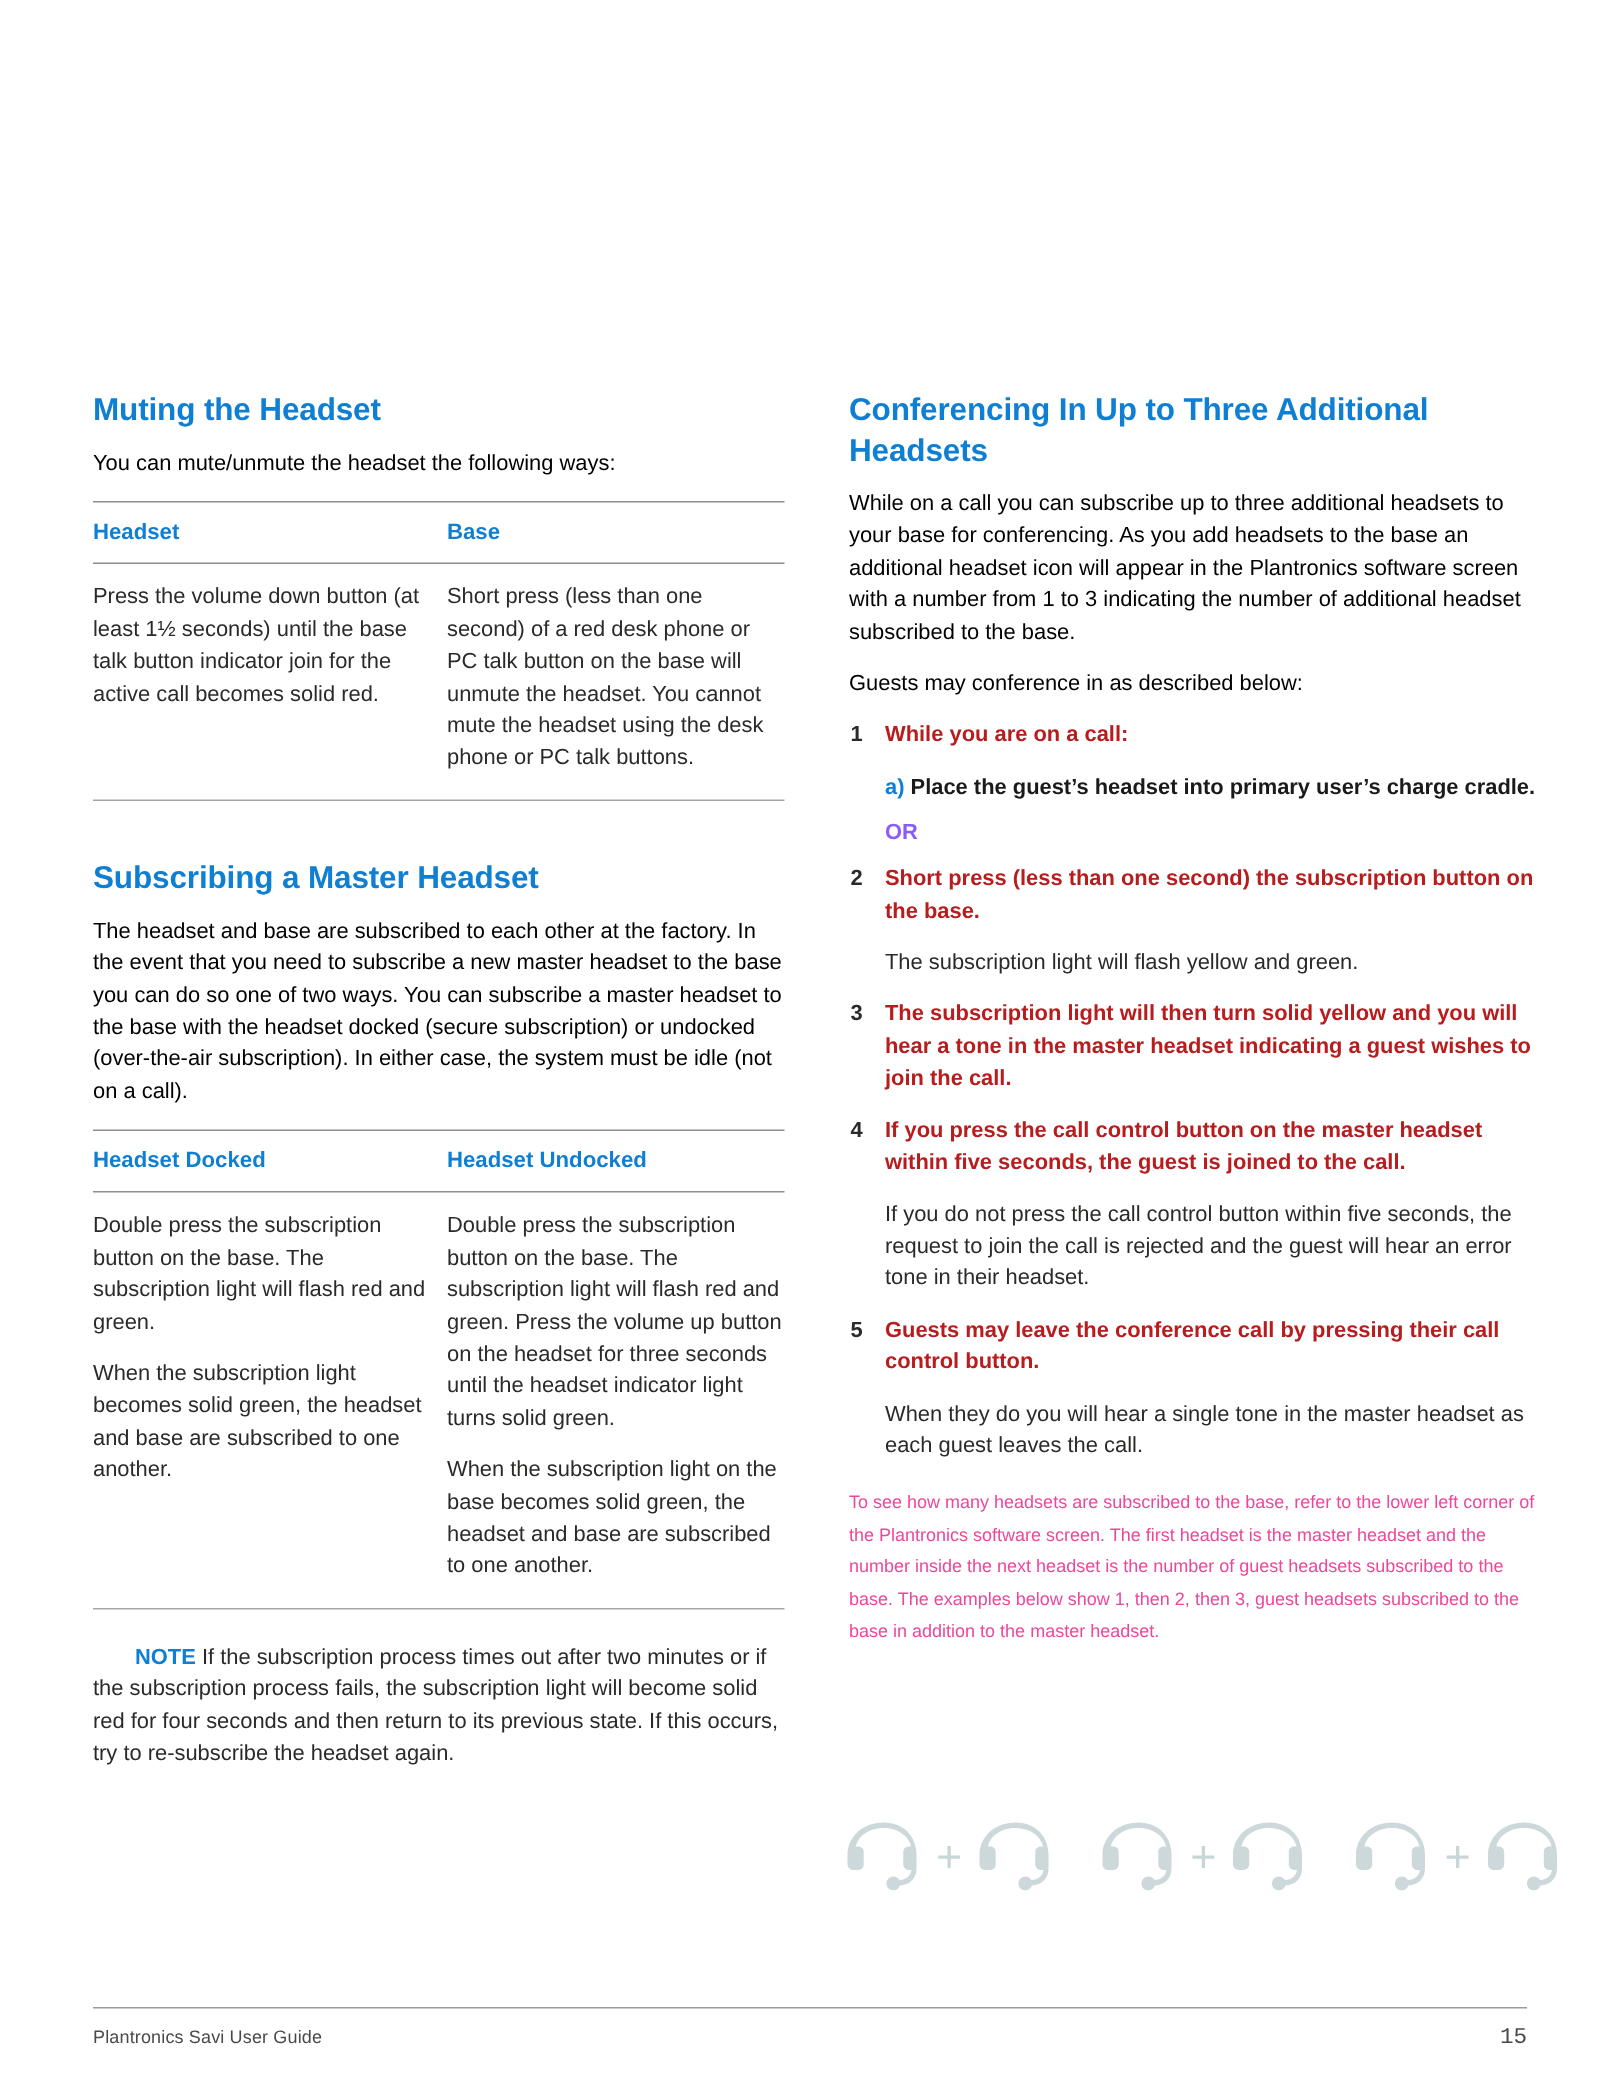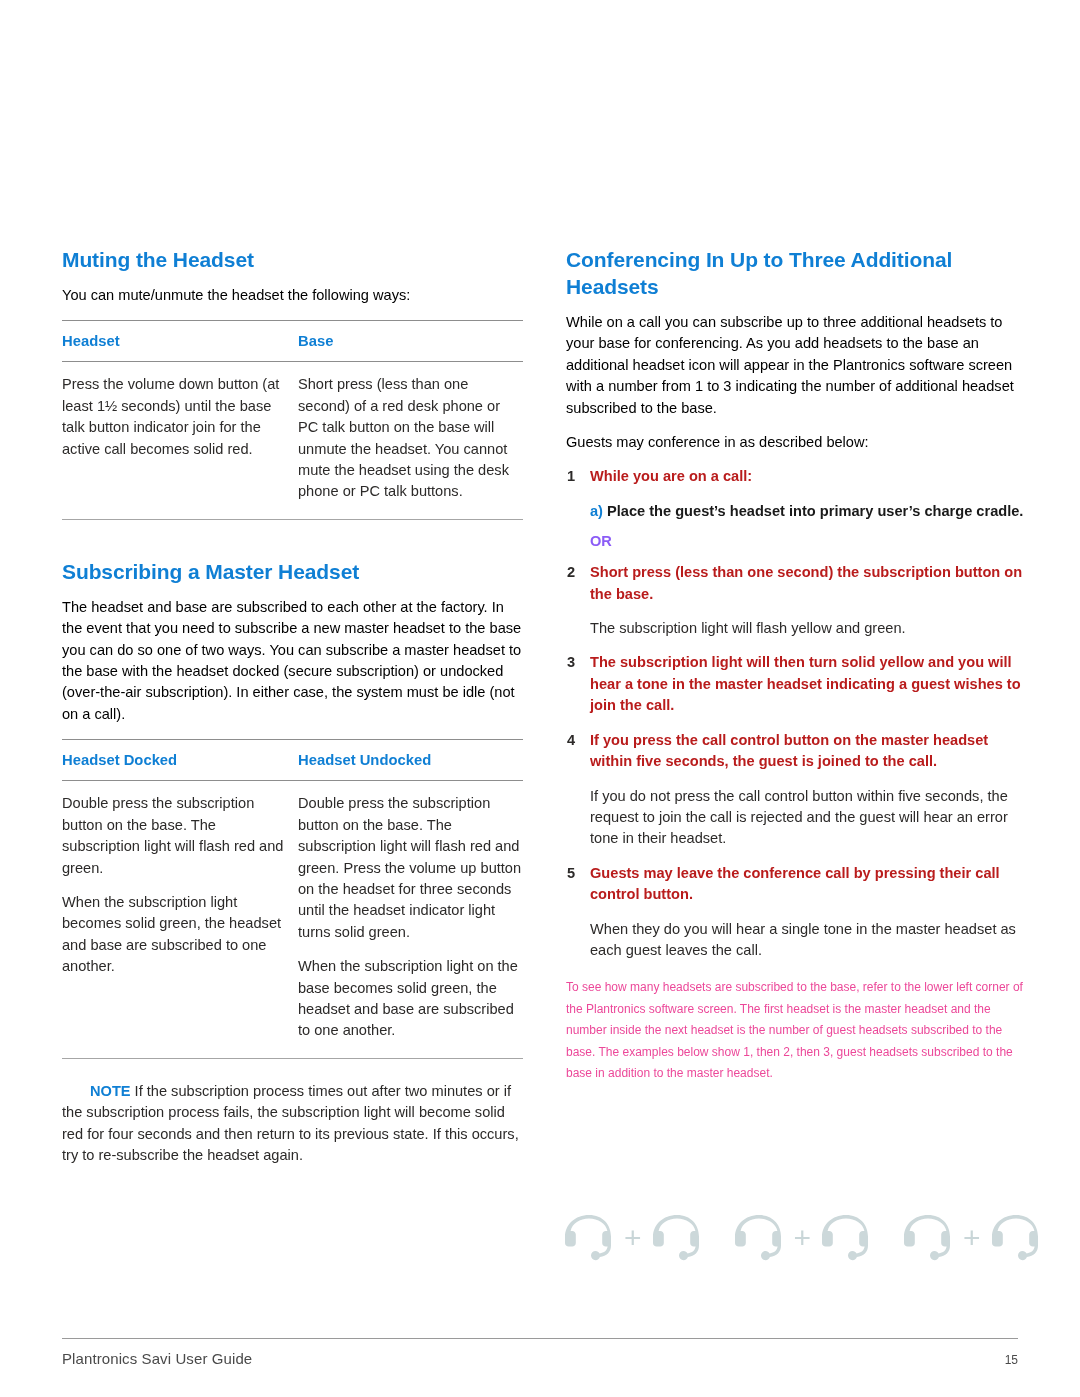--- a/index.html
+++ b/index.html
@@ -20,21 +20,21 @@
     position: absolute;
     left: 0; top: 0;
     width: 1080px;
     height: 1397px;
     overflow: hidden;
   }
 
   
   .col {
     position: absolute;
-    top: 246px;
+    top: 260px;
     width: 461px;
   }
   .col-left  { left: 62px; }
   .col-right { left: 566px; }
 
   
   h1.sec-title {
     font-size: 21px;
     line-height: 27px;
     font-weight: bold;
@@ -197,28 +197,29 @@
     background: #9a9a9a;
     width: 100%;
   }
   .footer-row {
     display: flex;
     justify-content: space-between;
     align-items: baseline;
     margin-top: 11px;
   }
   .footer-text {
-    font-size: 15px;
+    font-size: 12px;
     color: #4a4a4a;
     letter-spacing: 0.1px;
     text-align: center;
   }
   .footer-page {
-    font-size: 12px;
+    font-size: 15px;
     color: #4a4a4a;
+    font-family: Liberation Mono, monospace;
   }
 </style>
 </head>
 <body>
 
 <div class="page">
 
   <div class="col col-left">
 
     <h1 class="sec-title">Muting the Headset</h1>

